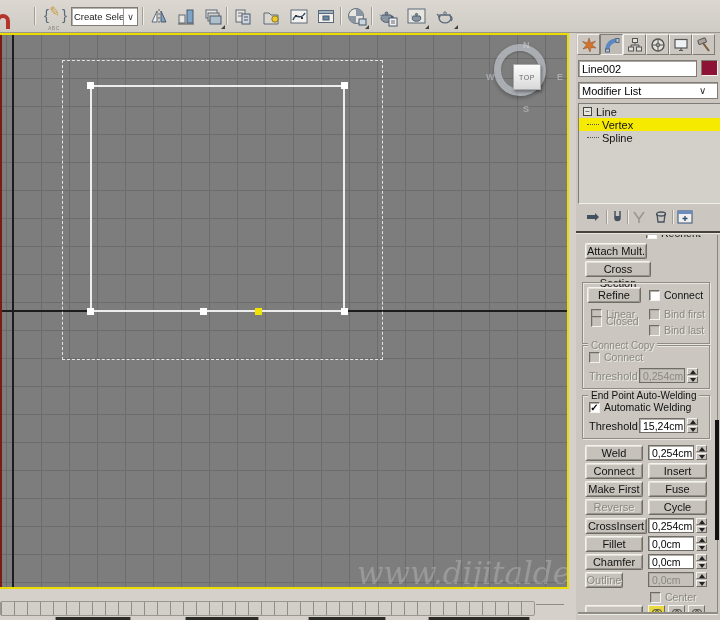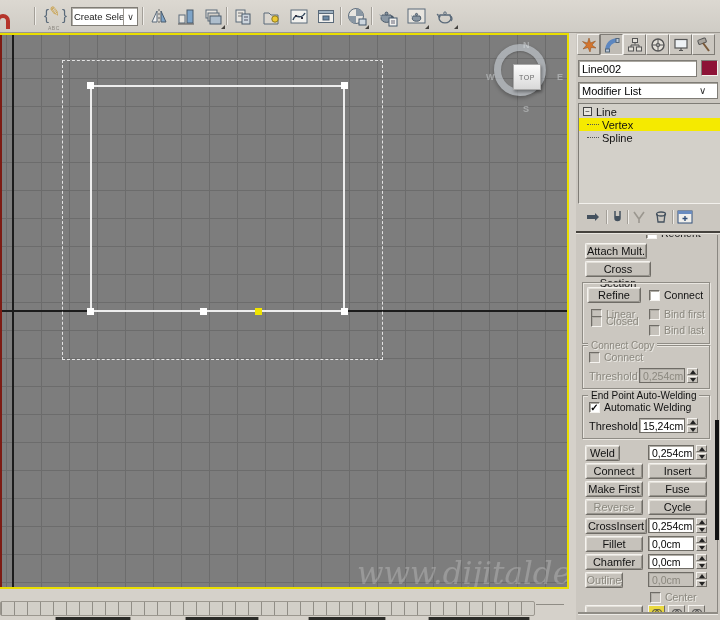--- a/index.html
+++ b/index.html
@@ -429,21 +429,21 @@
         <span>Automatic Welding</span>
       </div>
       <span class="lbl" style="left:6px;top:24px">Threshold</span>
       <div class="spinfield" style="left:56px;top:22px;width:46px">15,24cm</div>
       <div class="spin" style="left:104px;top:22px">
           <span class="up"></span>
           <span class="down"></span>
         </div>
     </div>
 
-    <div class="btn" style="left:9px;top:210px;width:35px">Weld</div>
+    <div class="btn" style="left:9px;top:210px;width:58px">Weld</div>
     <div class="spinfield" style="left:72px;top:210px;width:46px">0,254cm</div>
     <div class="spin" style="left:120px;top:210px">
         <span class="up"></span>
         <span class="down"></span>
       </div>
 
     <div class="btn" style="left:9px;top:228px;width:58px">Connect</div>
     <div class="btn" style="left:72px;top:228px;width:59px">Insert</div>
 
     <div class="btn" style="left:9px;top:246px;width:58px">Make First</div>

